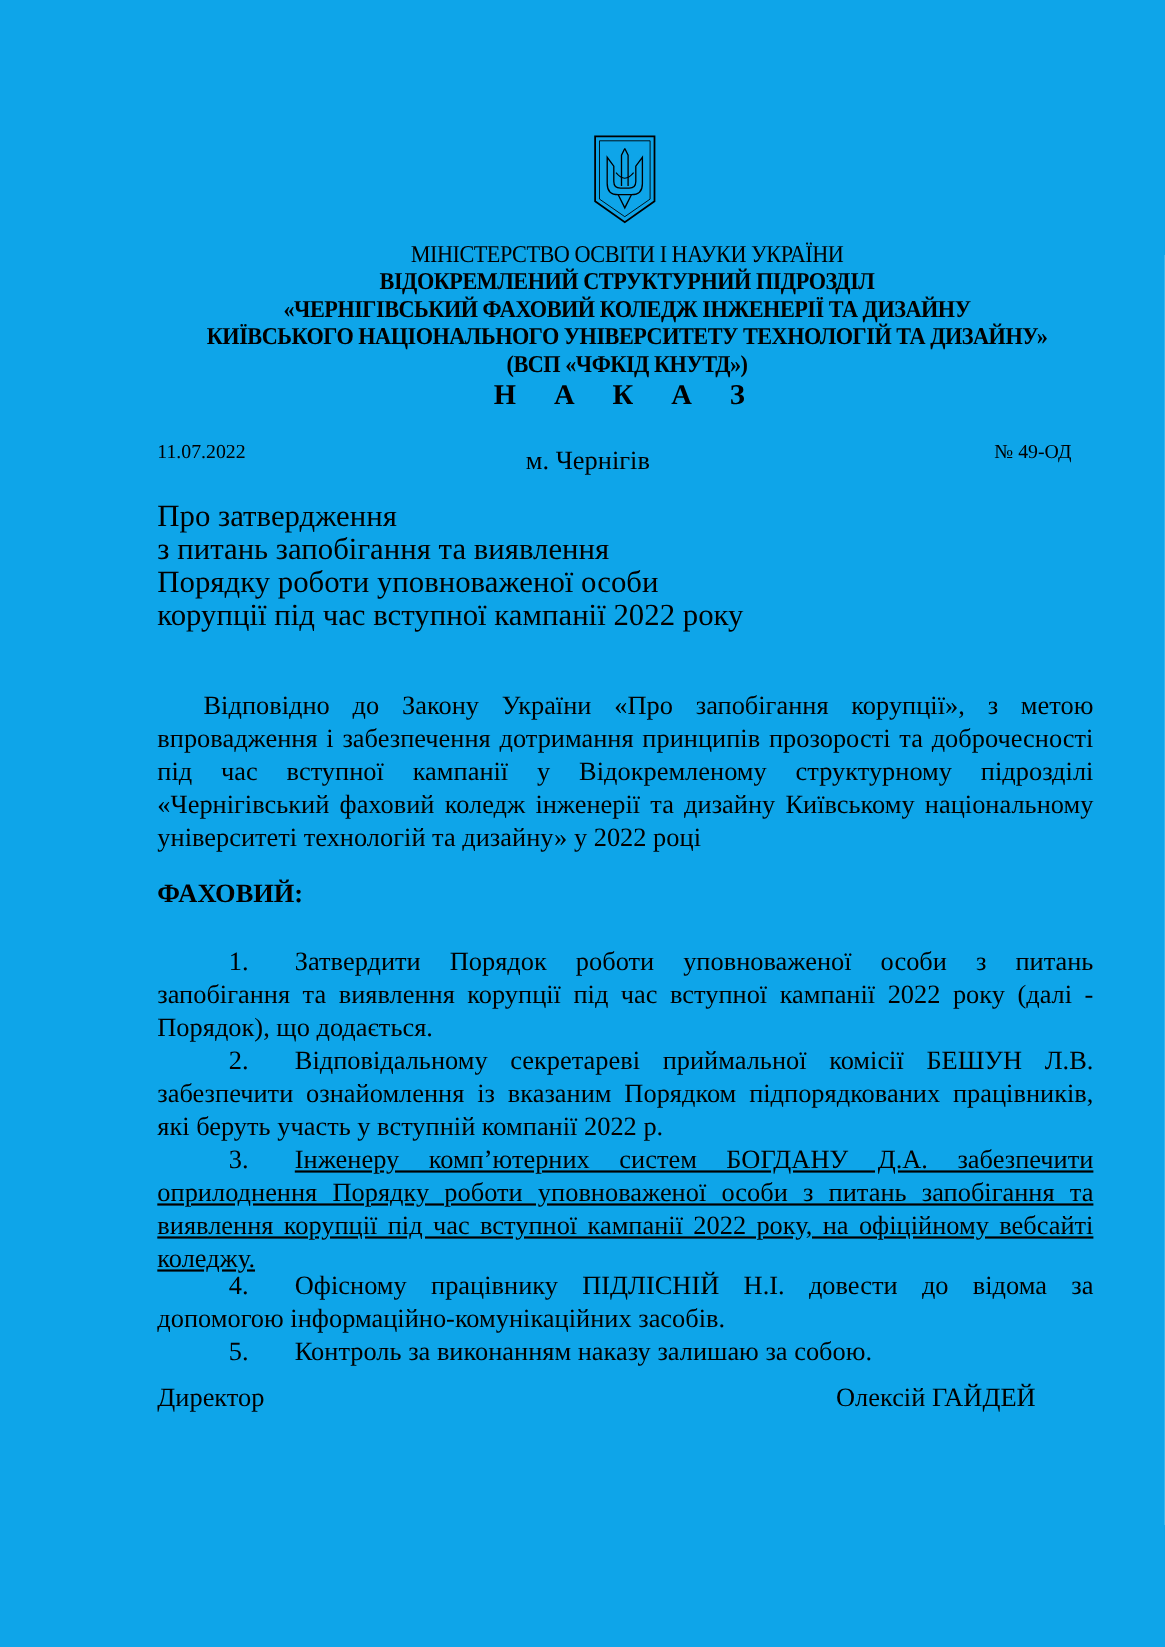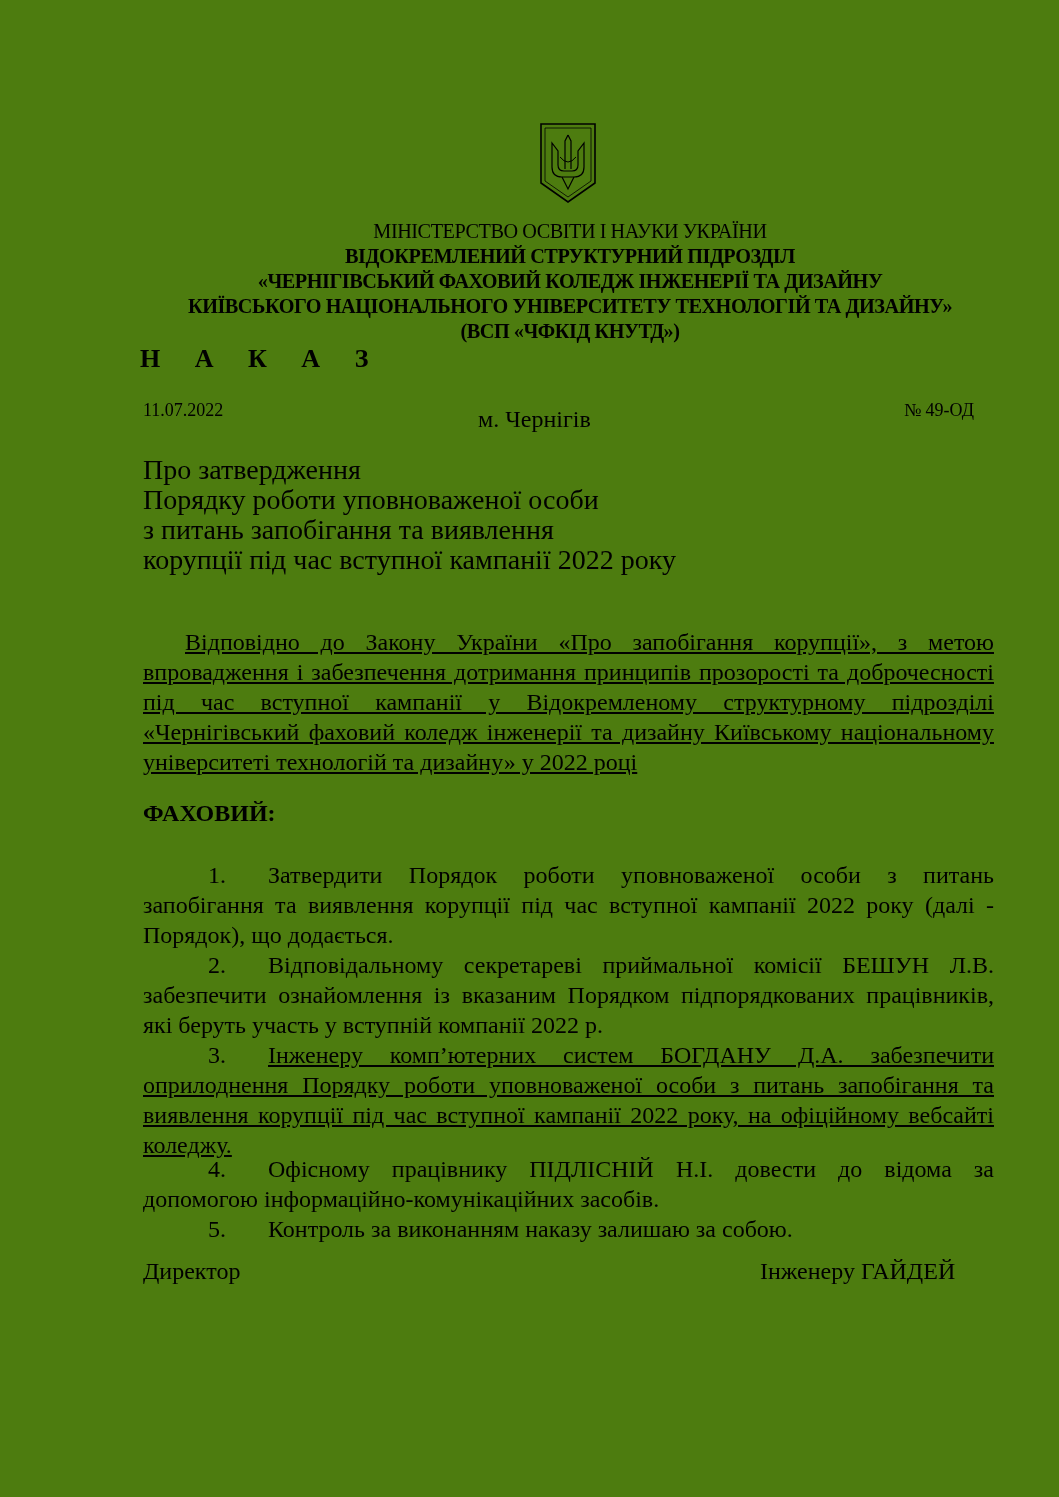--- a/index.html
+++ b/index.html
@@ -1,22 +1,22 @@
 <!DOCTYPE html>
 <html><head>
 <meta charset="utf-8">
 <style>
   html, body { margin: 0; padding: 0; background: #ffffff; }
   body { width: 1059px; height: 1497px; position: relative; overflow: hidden;
          font-family: "Liberation Serif", serif; color: #000; }
-  .page { position: absolute; left: 0; top: 0; width: 1059px; height: 1497px; background: #4d7c0f; }
+  .page { position: absolute; left: 0; top: 0; width: 1059px; height: 1497px; background: #0ea5e9; }
   .emblem { position: absolute; left: 538px; top: 121px; width: 60px; height: 84px; }
   .hdr { position: absolute; left: 140px; width: 860px; text-align: center; font-size: 22px; line-height: 24px; letter-spacing: -0.5px; transform: scaleX(0.92); transform-origin: center; }
   .hdr.b { font-weight: bold; }
-  .title { position: absolute; left: 140px; width: 860px; top: 344px; text-align: left; font-size: 26px; font-weight: bold; letter-spacing: 14px; }
+  .title { position: absolute; left: 140px; width: 860px; top: 344px; text-align: center; font-size: 26px; font-weight: bold; letter-spacing: 14px; }
   .row { position: absolute; top: 400px; font-size: 18px; }
   .date { left: 143px; }
   .city { left: 478px; font-size: 24px; top: 406px; }
   .num { right: 85px; }
   .subject { position: absolute; left: 143px; top: 455px; font-size: 28px; line-height: 30px; }
   .subject div { white-space: nowrap; }
   .para { position: absolute; left: 143px; width: 851px; font-size: 24px; line-height: 30px; text-align: justify; text-align-last: left; }
   .indent { text-indent: 42px; }
   .order-h { position: absolute; left: 143px; top: 800px; font-size: 24px; font-weight: bold; }
   .item { position: absolute; left: 143px; width: 851px; font-size: 24px; line-height: 30px; text-align: justify; }
@@ -46,40 +46,40 @@
   <div class="hdr b" style="top:294px;">КИЇВСЬКОГО НАЦІОНАЛЬНОГО УНІВЕРСИТЕТУ ТЕХНОЛОГІЙ ТА ДИЗАЙНУ»</div>
   <div class="hdr b" style="top:319px;">(ВСП «ЧФКІД КНУТД»)</div>
   <div class="title">Н А К А З</div>
 
   <div class="row date">11.07.2022</div>
   <div class="row city">м. Чернігів</div>
   <div class="row num">№ 49-ОД</div>
 
   <div class="subject">
     <div>Про затвердження</div>
+    <div>з питань запобігання та виявлення</div>
     <div>Порядку роботи уповноваженої особи</div>
-    <div>з питань запобігання та виявлення</div>
     <div>корупції під час вступної кампанії 2022 року</div>
   </div>
 
-  <div class="para indent" style="top:627px;text-decoration:underline;">Відповідно до Закону України «Про запобігання корупції», з метою впровадження і забезпечення дотримання принципів прозорості та доброчесності під час  вступної кампанії у Відокремленому структурному підрозділі «Чернігівський фаховий коледж інженерії та дизайну Київському національному університеті технологій та дизайну» у 2022 році</div>
+  <div class="para indent" style="top:627px;">Відповідно до Закону України «Про запобігання корупції», з метою впровадження і забезпечення дотримання принципів прозорості та доброчесності під час  вступної кампанії у Відокремленому структурному підрозділі «Чернігівський фаховий коледж інженерії та дизайну Київському національному університеті технологій та дизайну» у 2022 році</div>
 
   <div class="order-h">ФАХОВИЙ:</div>
 
   <div class="item" style="top:860px;">
     <span class="n"><span>1.</span></span><span>Затвердити Порядок роботи уповноваженої особи з питань запобігання та виявлення корупції під час вступної кампанії 2022 року (далі - Порядок), що додається.</span>
   </div>
   <div class="item" style="top:950px;">
     <span class="n"><span>2.</span></span><span>Відповідальному секретареві приймальної комісії БЕШУН Л.В. забезпечити ознайомлення із вказаним Порядком підпорядкованих працівників, які беруть участь у вступній компанії 2022 р.</span>
   </div>
   <div class="item" style="top:1040px;text-decoration:underline;">
     <span class="n"><span>3.</span></span><span>Інженеру комп’ютерних систем БОГДАНУ Д.А. забезпечити оприлоднення Порядку роботи уповноваженої особи з питань запобігання та виявлення корупції під час вступної кампанії  2022 року, на офіційному вебсайті коледжу.</span>
   </div>
   <div class="item" style="top:1154px;">
     <span class="n"><span>4.</span></span><span>Офісному працівнику ПІДЛІСНІЙ Н.І. довести до відома за допомогою інформаційно-комунікаційних засобів.</span>
   </div>
   <div class="item" style="top:1204px;margin-top:10px;">
     <span class="n"><span>5.</span></span><span>Контроль за виконанням наказу залишаю за собою.</span>
   </div>
 
   <div class="sig role">Директор</div>
-  <div class="sig name">Інженеру ГАЙДЕЙ</div>
+  <div class="sig name">Олексій ГАЙДЕЙ</div>
 </div>
 
 </body></html>

